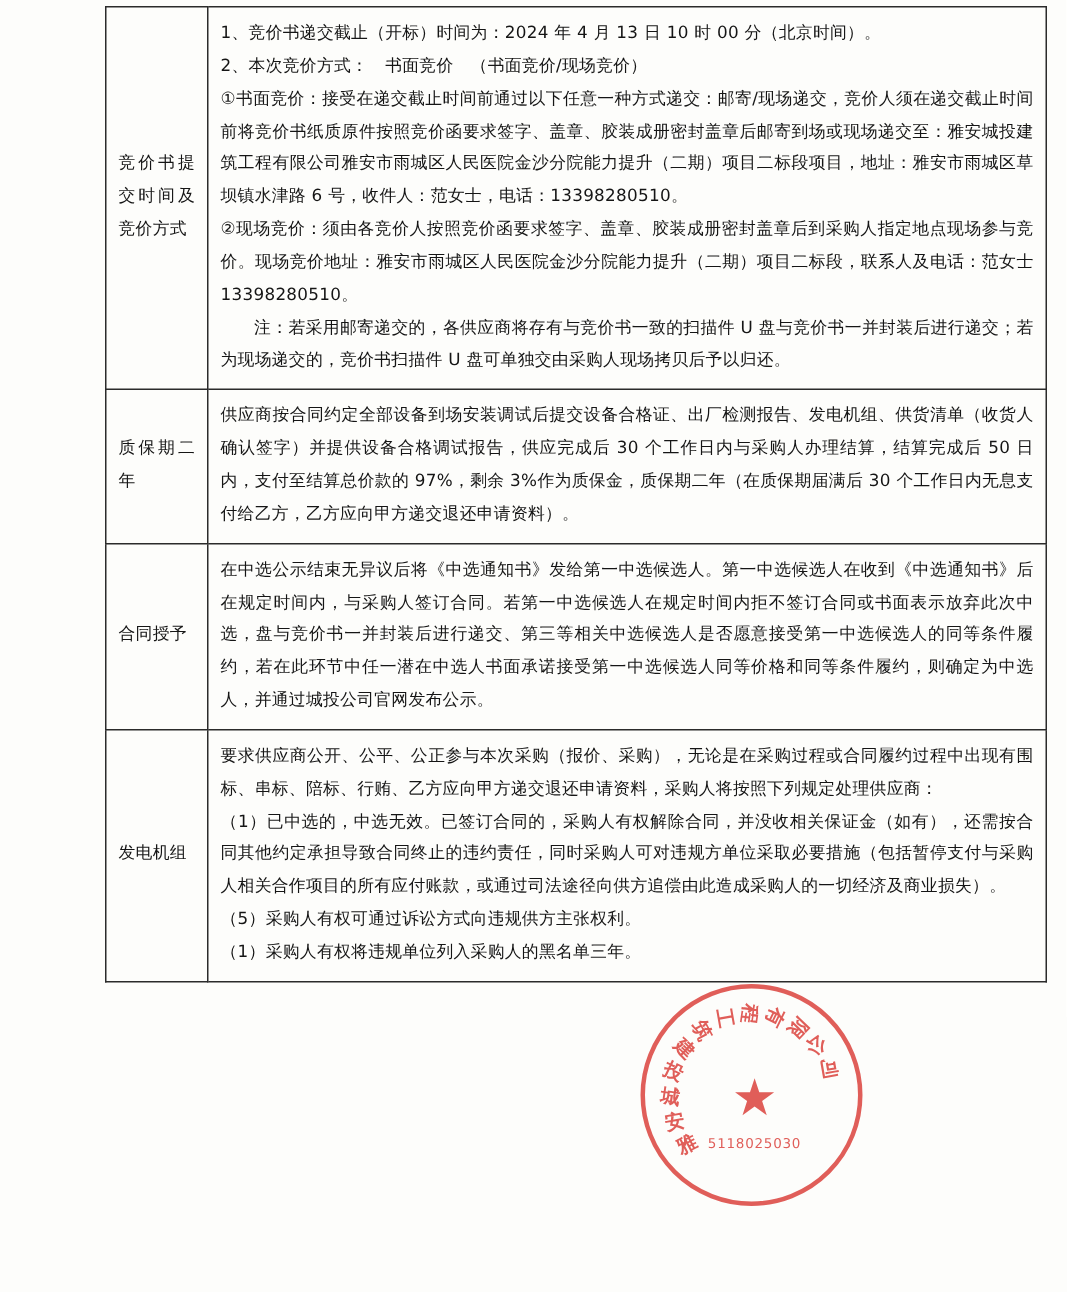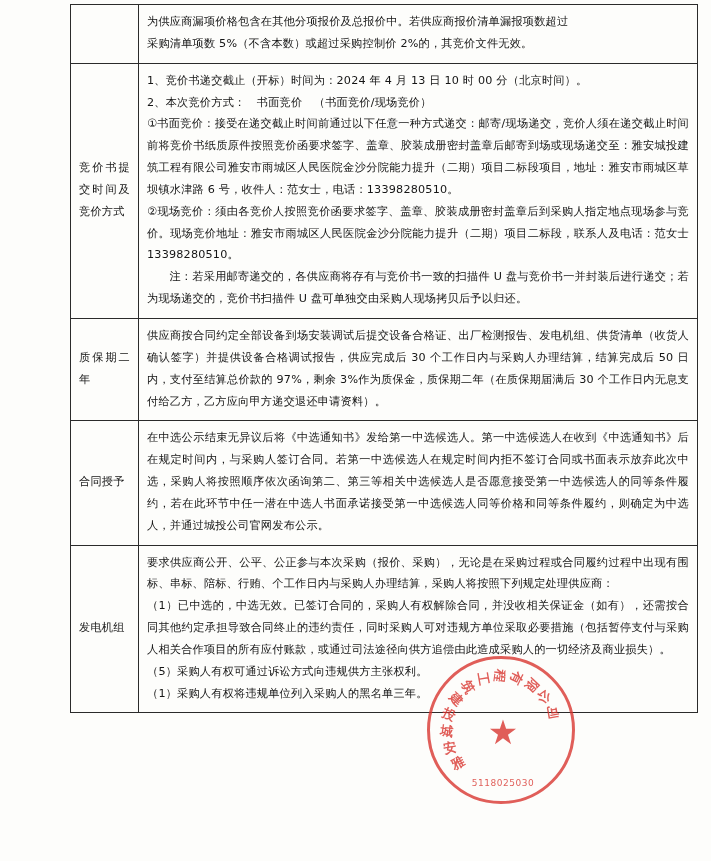--- a/index.html
+++ b/index.html
@@ -111,42 +111,34 @@
   }
   .seal .code {
     position: absolute;
     left: 50%;
     top: 102px;
     transform: translateX(-50%);
     font-size: 9px;
     color: #d8322c;
     letter-spacing: 0.5px;
     white-space: nowrap;
-    margin-top: 20px;
   }
 </style>
 </head>
 <body>
 
 <div class="page">
 
   <table class="doc">
     <colgroup>
       <col style="width:68px">
       <col>
     </colgroup>
     <tbody>
 
-      <tr>
-        <td class="label"></td>
-        <td class="cellblock">
-          <div class="p noind">为供应商漏项价格包含在其他分项报价及总报价中。若供应商报价清单漏报项数超过</div>
-          <div class="p noind">采购清单项数 5%（不含本数）或超过采购控制价 2%的，其竞价文件无效。</div>
-        </td>
-      </tr>
 
       <tr>
         <td class="label">竞价书提交时间及竞价方式</td>
         <td class="cellblock">
           <div class="p noind">1、竞价书递交截止（开标）时间为：2024 年 4 月 13 日 10 时 00 分（北京时间）。</div>
           <div class="p noind">2、本次竞价方式：　书面竞价　（书面竞价/现场竞价）</div>
           <div class="p noind">①书面竞价：接受在递交截止时间前通过以下任意一种方式递交：邮寄/现场递交，竞价人须在递交截止时间前将竞价书纸质原件按照竞价函要求签字、盖章、胶装成册密封盖章后邮寄到场或现场递交至：雅安城投建筑工程有限公司雅安市雨城区人民医院金沙分院能力提升（二期）项目二标段项目，地址：雅安市雨城区草坝镇水津路 6 号，收件人：范女士，电话：13398280510。</div>
           <div class="p noind">②现场竞价：须由各竞价人按照竞价函要求签字、盖章、胶装成册密封盖章后到采购人指定地点现场参与竞价。现场竞价地址：雅安市雨城区人民医院金沙分院能力提升（二期）项目二标段，联系人及电话：范女士 13398280510。</div>
           <div class="p note b">注：若采用邮寄递交的，各供应商将存有与竞价书一致的扫描件 U 盘与竞价书一并封装后进行递交；若为现场递交的，竞价书扫描件 U 盘可单独交由采购人现场拷贝后予以归还。</div>
         </td>
@@ -155,28 +147,28 @@
       <tr>
         <td class="label">质保期二年</td>
         <td class="cellblock">
           <div class="p noind">供应商按合同约定全部设备到场安装调试后提交设备合格证、出厂检测报告、发电机组、供货清单（收货人确认签字）并提供设备合格调试报告，供应完成后 30 个工作日内与采购人办理结算，结算完成后 50 日内，支付至结算总价款的 97%，剩余 3%作为质保金，质保期二年（在质保期届满后 30 个工作日内无息支付给乙方，乙方应向甲方递交退还申请资料）。</div>
         </td>
       </tr>
 
       <tr>
         <td class="label">合同授予</td>
         <td class="cellblock">
-          <div class="p noind">在中选公示结束无异议后将《中选通知书》发给第一中选候选人。第一中选候选人在收到《中选通知书》后在规定时间内，与采购人签订合同。若第一中选候选人在规定时间内拒不签订合同或书面表示放弃此次中选，采购人将按照顺序依次函询第二、第三等相关中选候选人是否愿意接受第一中选候选人的同等条件履约，若在此环节中任一潜在中选人书面承诺接受第一中选候选人同等价格和同等条件履约，则确定为中选人，并通过城投公司官网发布公示。</div>
+          <div class="p noind">在中选公示结束无异议后将《中选通知书》发给第一中选候选人。第一中选候选人在收到《中选通知书》后在规定时间内，与采购人签订合同。若第一中选候选人在规定时间内拒不签订合同或书面表示放弃此次中选，盘与竞价书一并封装后进行递交、第三等相关中选候选人是否愿意接受第一中选候选人的同等条件履约，若在此环节中任一潜在中选人书面承诺接受第一中选候选人同等价格和同等条件履约，则确定为中选人，并通过城投公司官网发布公示。</div>
         </td>
       </tr>
 
       <tr>
         <td class="label">发电机组</td>
         <td class="cellblock">
-          <div class="p noind">要求供应商公开、公平、公正参与本次采购（报价、采购），无论是在采购过程或合同履约过程中出现有围标、串标、陪标、行贿、个工作日内与采购人办理结算，采购人将按照下列规定处理供应商：</div>
+          <div class="p noind">要求供应商公开、公平、公正参与本次采购（报价、采购），无论是在采购过程或合同履约过程中出现有围标、串标、陪标、行贿、乙方应向甲方递交退还申请资料，采购人将按照下列规定处理供应商：</div>
           <div class="p noind">（1）已中选的，中选无效。已签订合同的，采购人有权解除合同，并没收相关保证金（如有），还需按合同其他约定承担导致合同终止的违约责任，同时采购人可对违规方单位采取必要措施（包括暂停支付与采购人相关合作项目的所有应付账款，或通过司法途径向供方追偿由此造成采购人的一切经济及商业损失）。</div>
           <div class="p noind">（5）采购人有权可通过诉讼方式向违规供方主张权利。</div>
           <div class="p noind">（1）采购人有权将违规单位列入采购人的黑名单三年。</div>
         </td>
       </tr>
     </tbody>
   </table>
 
   <div class="seal">
     <div class="ring"></div>

